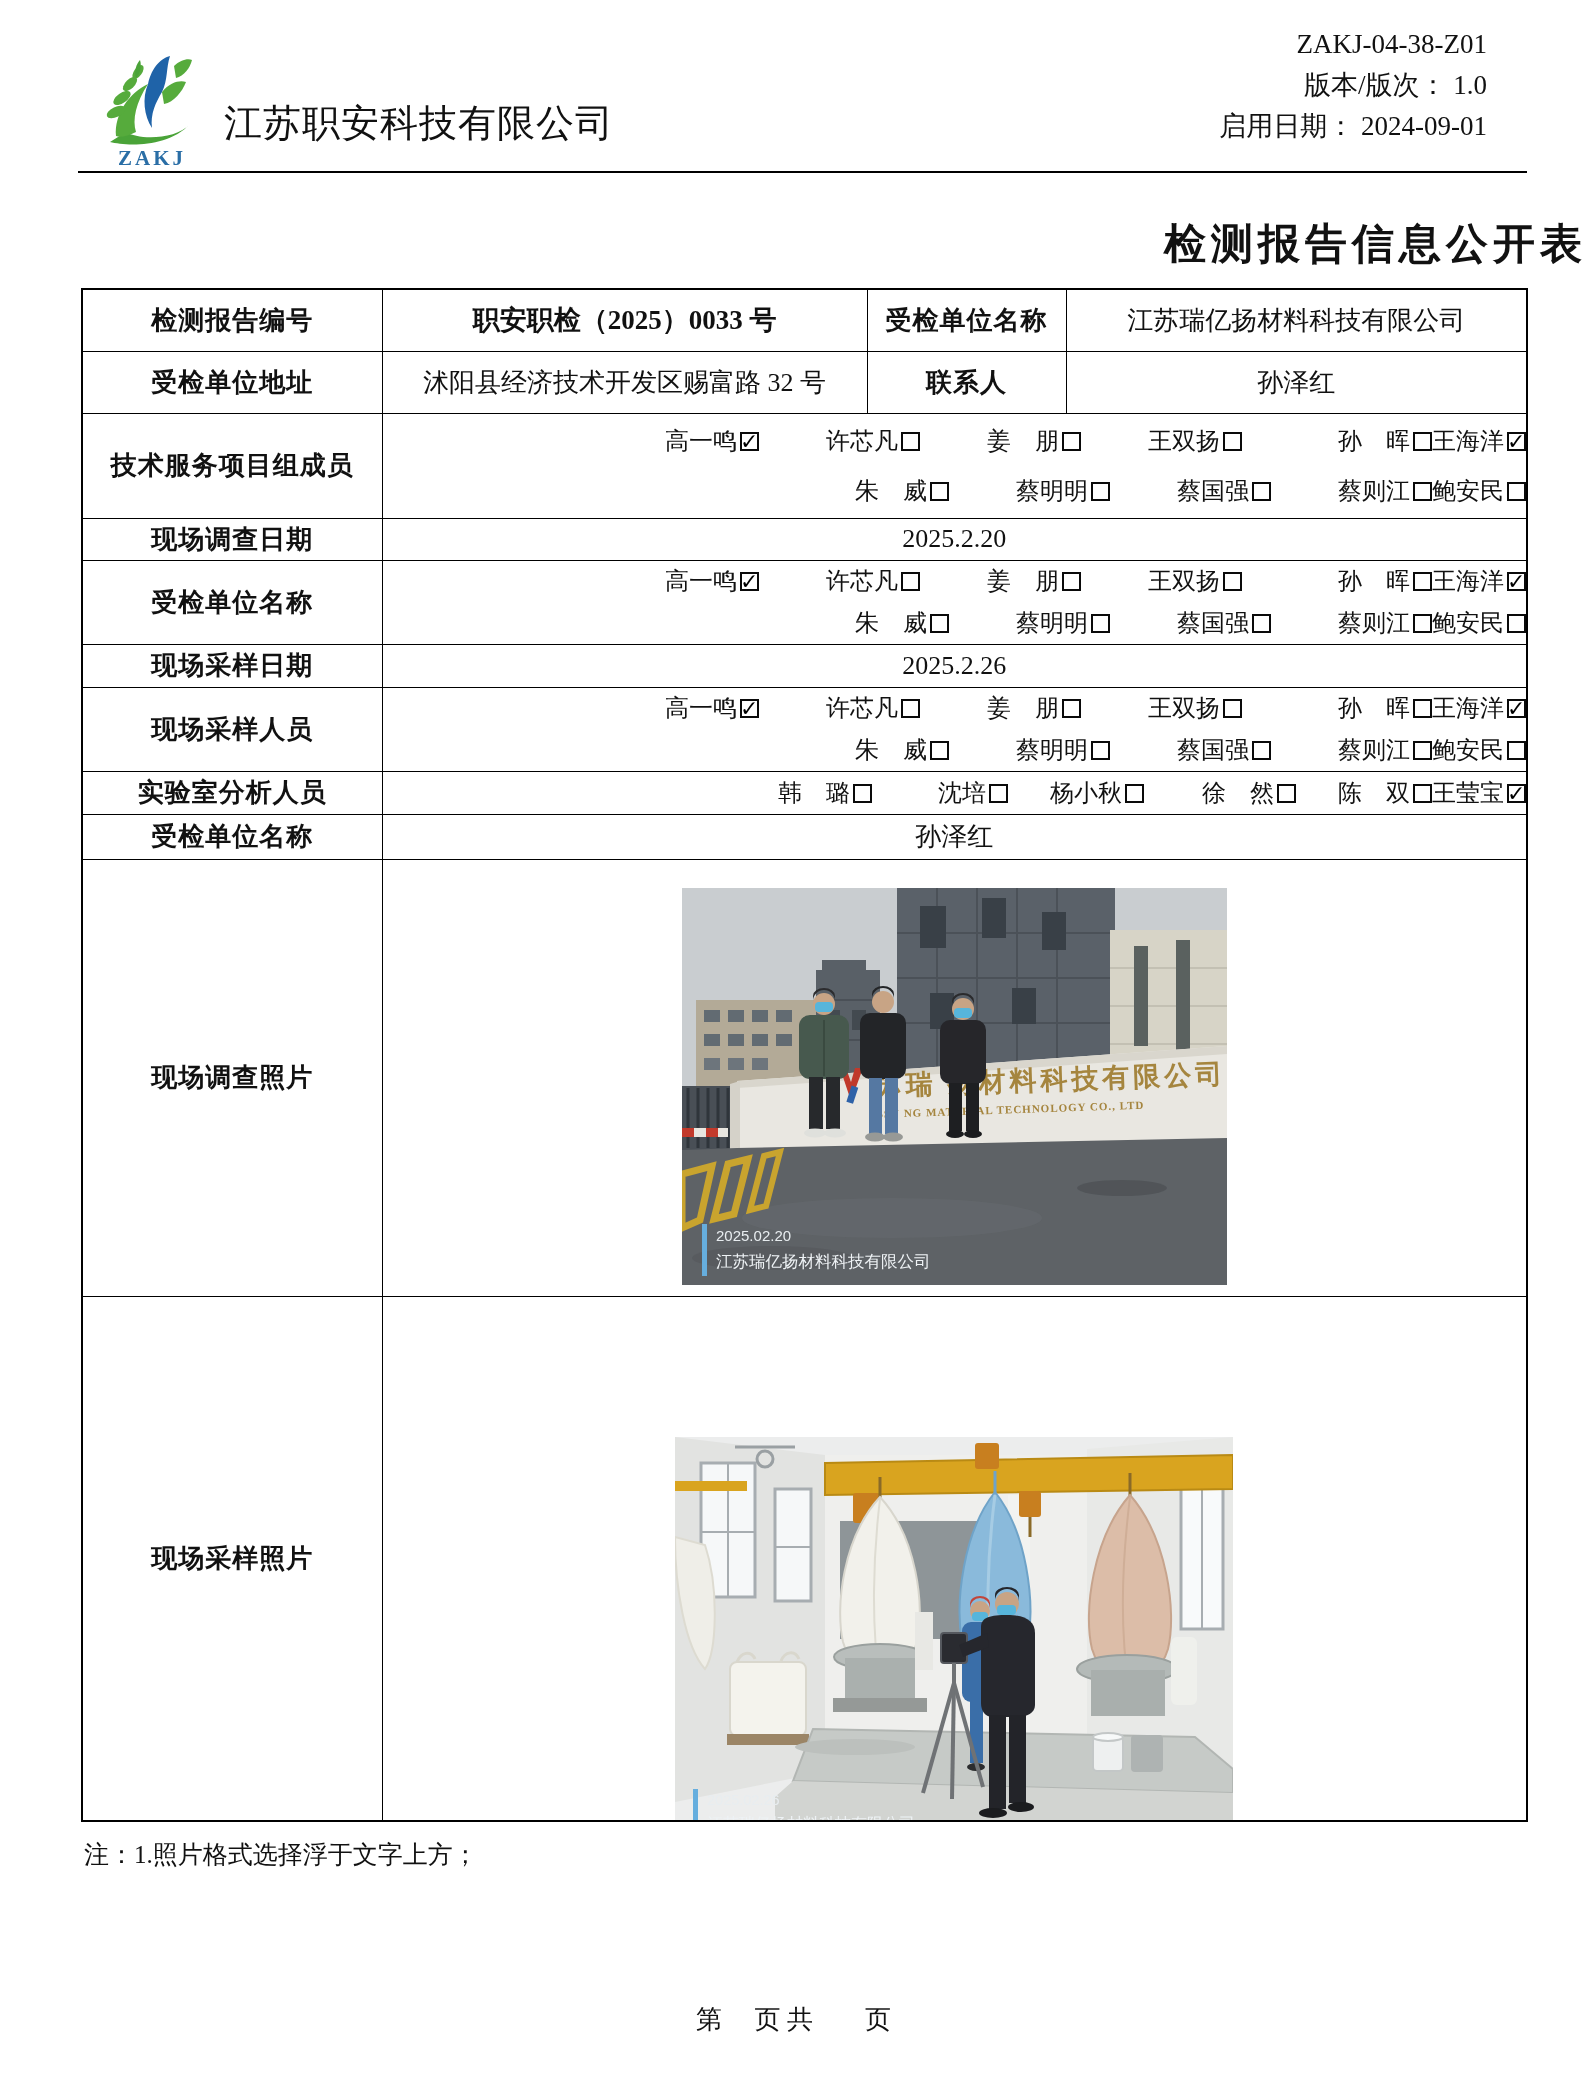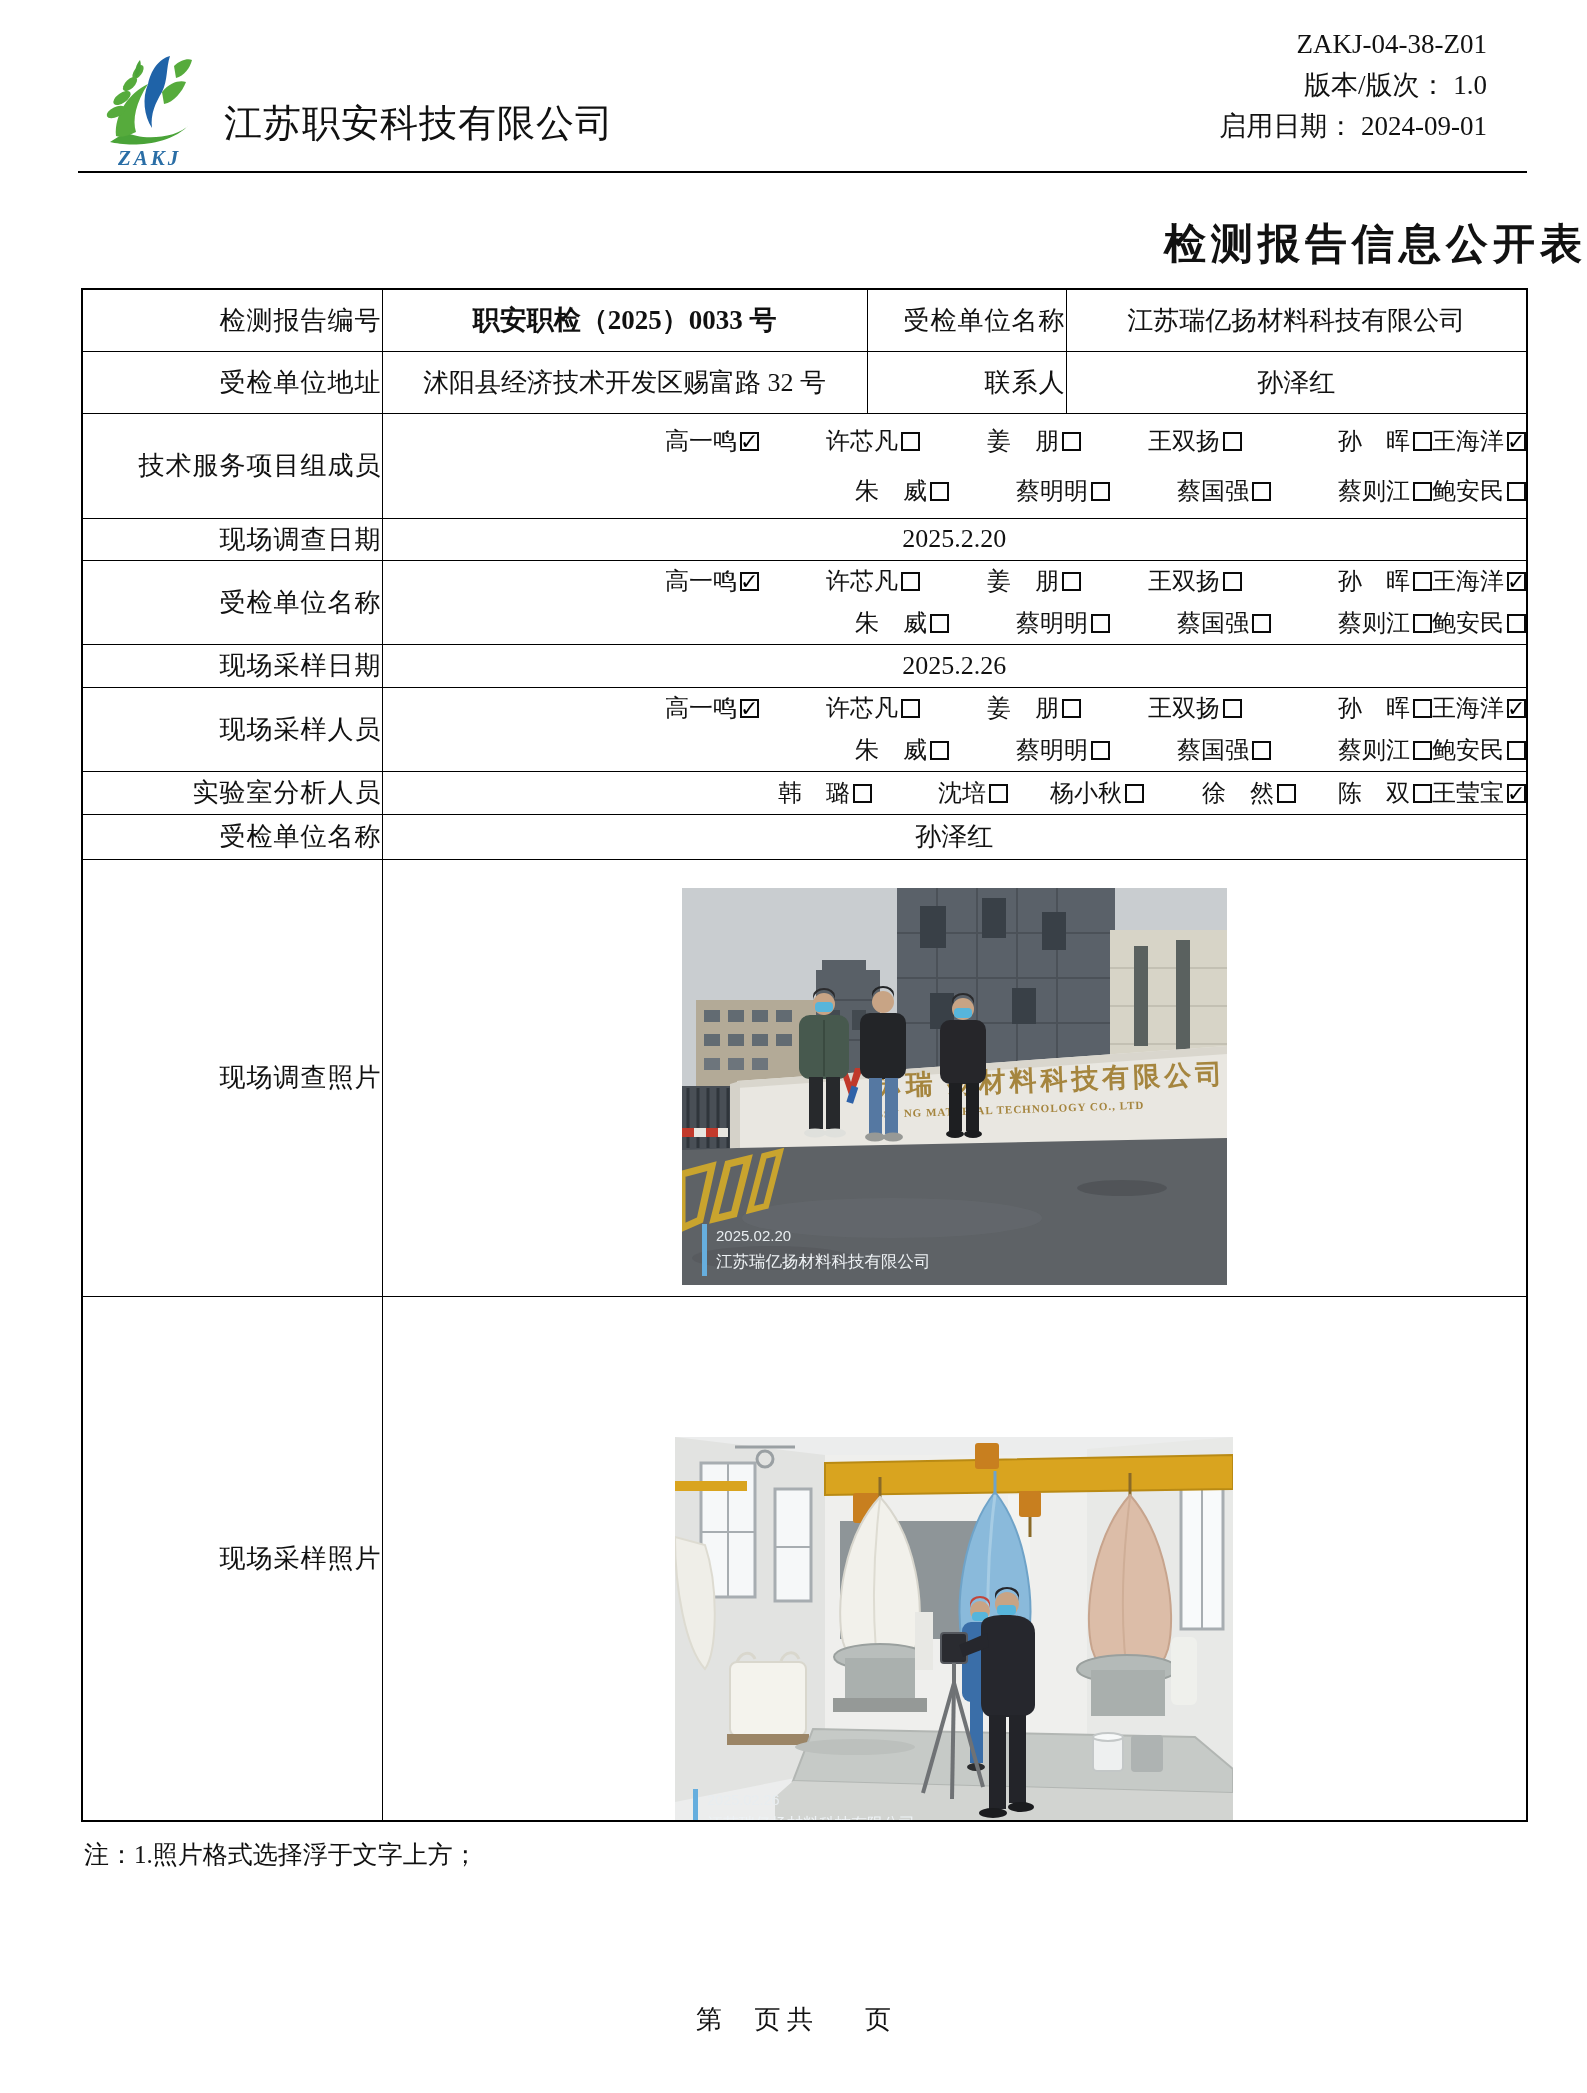--- a/index.html
+++ b/index.html
@@ -5,34 +5,34 @@
 <style>
   html,body { margin:0; padding:0; background:#888; }
   .page {
     position:relative; width:1587px; height:2093px; margin:0 auto;
     background:#ffffff; overflow:hidden;
     font-family:"Liberation Serif","DejaVu Serif",serif;
     color:#111;
   }
   
   .logo-wrap { position:absolute; left:96px; top:54px; width:112px; height:96px; }
-  .zakj { position:absolute; left:118px; top:146px; font-style:italic; font-weight:bold;
+  .zakj { position:absolute; left:118px; top:146px; font-weight:bold;
           font-size:21px; letter-spacing:3px; color:#2a6ea6; }
   .company { position:absolute; left:224px; top:98px; font-size:38px; letter-spacing:1px; }
   .hinfo { position:absolute; right:100px; top:24px; text-align:right;
            font-size:27px; line-height:41px; }
   .hrule { position:absolute; left:78px; top:171px; width:1449px; height:2px; background:#000; }
   
   .doc-title { position:absolute; left:0; top:216px; width:100%; text-align:right;
                font-size:42px; font-weight:bold; letter-spacing:5px; }
   
   table.main { position:absolute; left:81px; top:288px; width:1445px;
                border-collapse:collapse; table-layout:fixed; border:2px solid #000; }
   table.main td { border:1px solid #000; padding:0; vertical-align:middle; overflow:hidden; }
-  .lbl { font-weight:normal; text-align:right; font-size:26px; letter-spacing:1px; }
+  .lbl { font-weight:bold; text-align:center; font-size:26px; letter-spacing:1px; }
   .val { text-align:center; font-size:26px; }
   .valb { text-align:center; font-size:27px; font-weight:bold; }
   .names-cell { padding-left:12px !important; }
   .ncol { display:flex; flex-direction:column; justify-content:center; height:100%;text-align:right; }
   .g18 { gap:20px; } .g10 { gap:12px; }
   .nline { white-space:nowrap; line-height:30px; height:30px; }
   .ni { display:inline-block; width:161px; font-size:24px; white-space:nowrap; }
   .ni.last { width:auto; }
   .ni.w136 { width:136px; }
   .cb { position:relative; display:inline-block; width:15px; height:15px;

